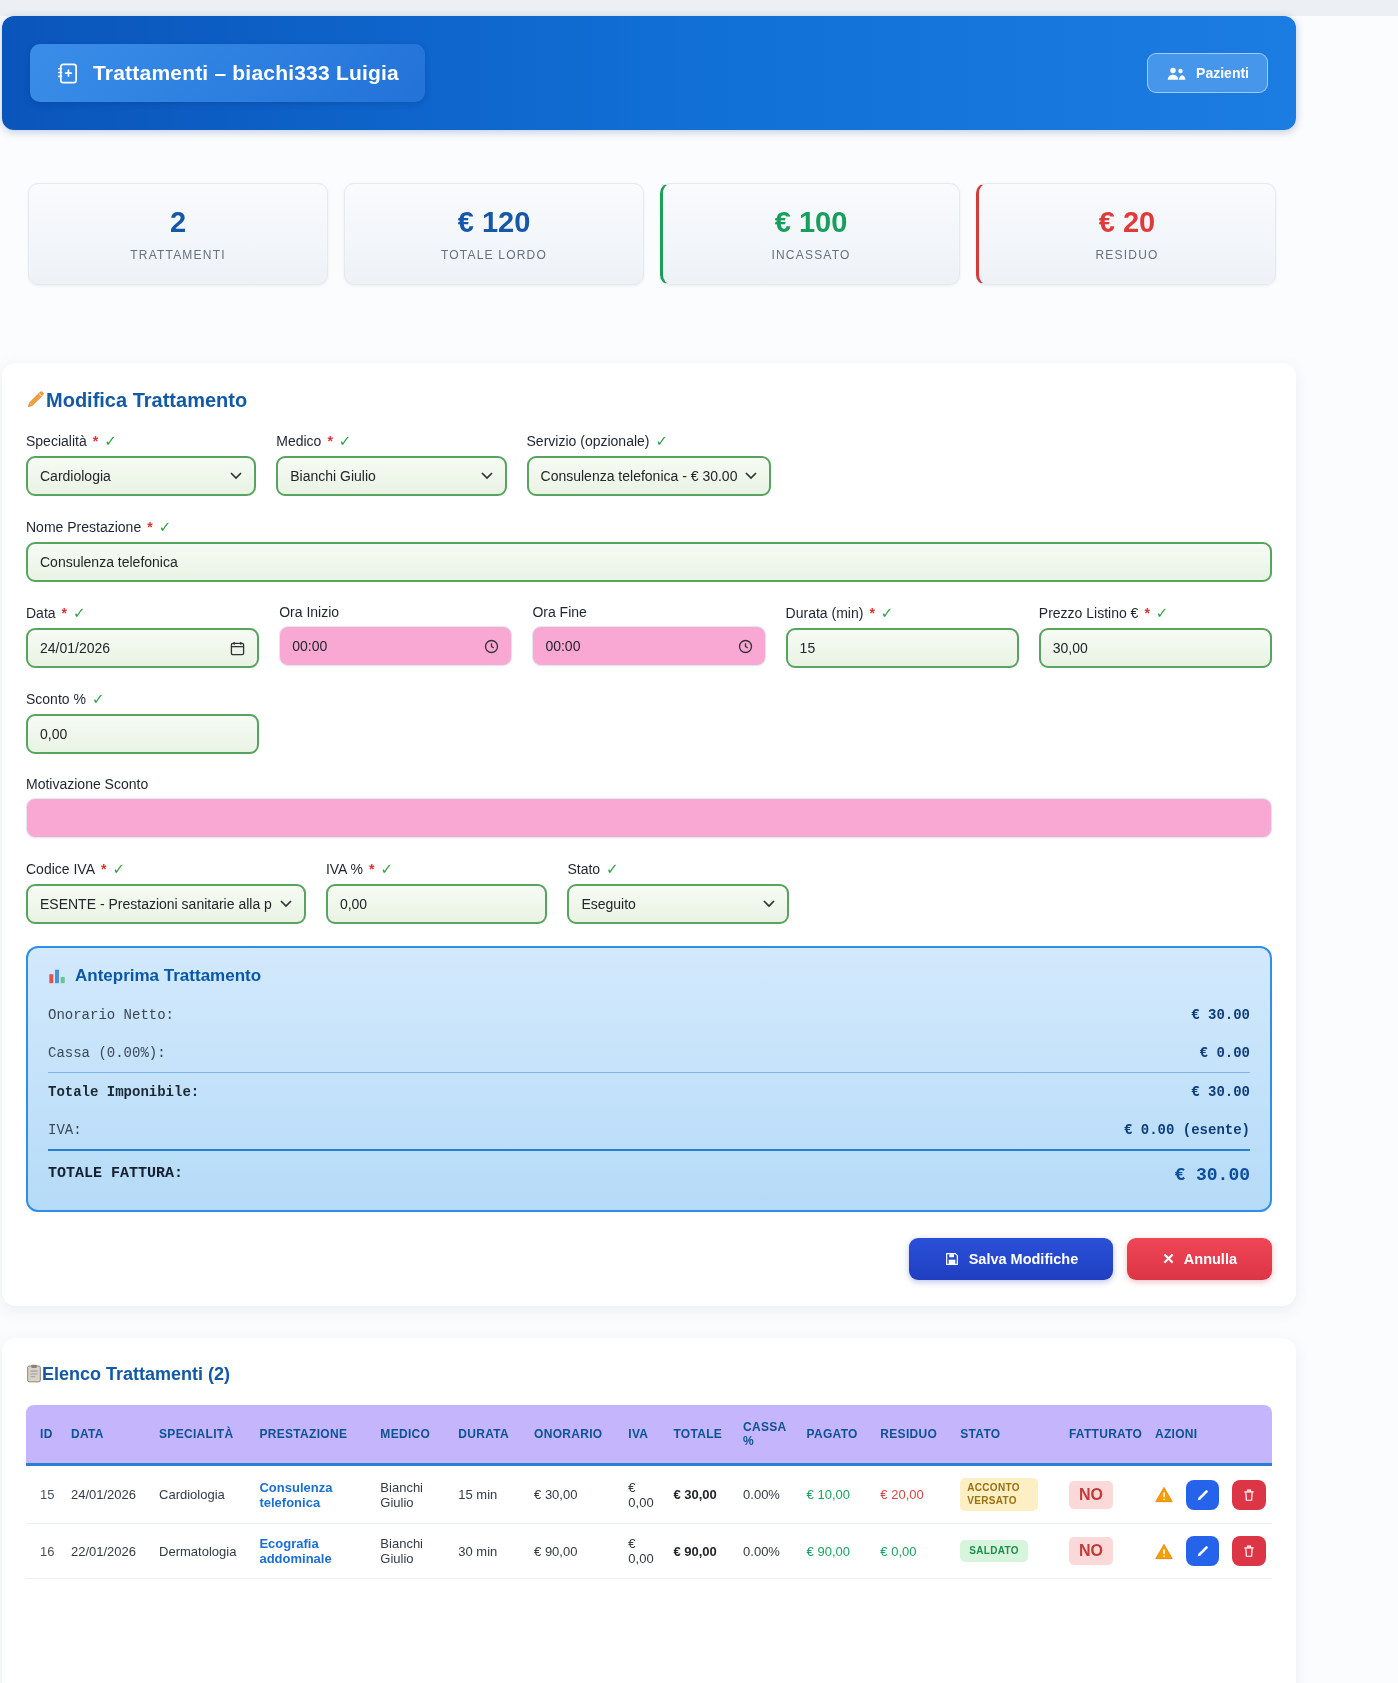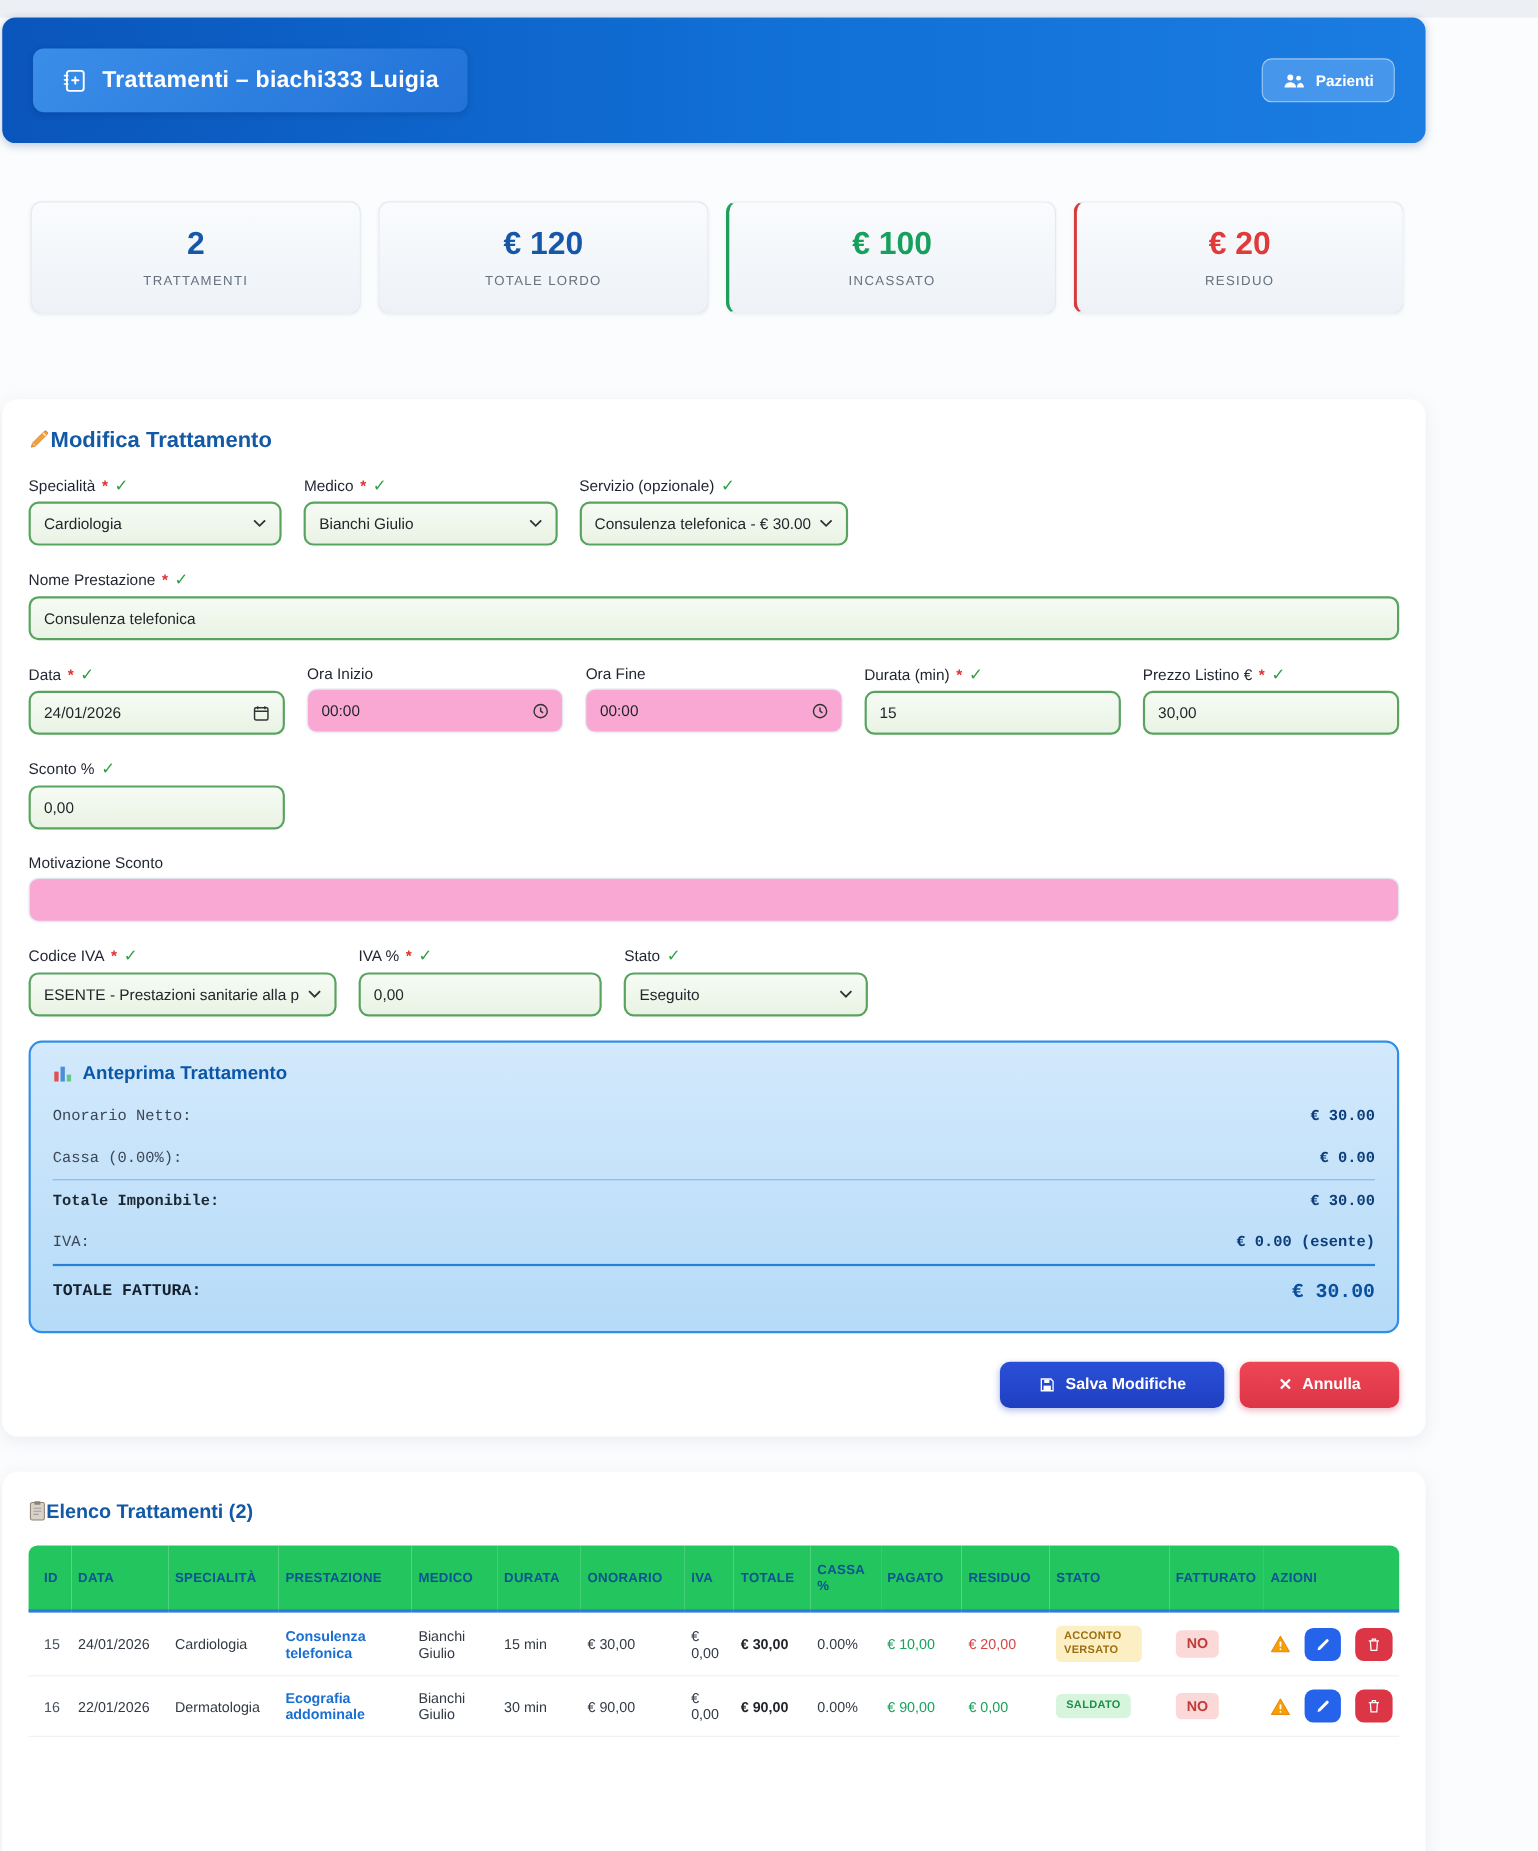--- a/index.html
+++ b/index.html
@@ -60,33 +60,33 @@
 
   .form-actions { display:flex; justify-content:flex-end; gap:14px; margin-top:26px; }
   .btn { display:flex; align-items:center; gap:9px; border:none; color:#fff; font-size:14.5px; font-weight:700;
          padding:12px 35px; border-radius:9px; cursor:pointer; }
   .btn-save { background:linear-gradient(180deg,#2a50d8,#1f3fc0); box-shadow:0 2px 6px rgba(30,60,190,.3); }
   .btn-cancel { background:linear-gradient(180deg,#ef4656,#dc3545); box-shadow:0 2px 6px rgba(200,40,60,.3); }
   .xmark { font-size:15px; font-weight:700; }
 
   
   table { width:100%; border-collapse:collapse; table-layout:fixed; }
-  thead th { background:#22c55e; color:#0b5394; font-size:12px; font-weight:700; text-align:left;
+  thead th { background:#c4b5fd; color:#0b5394; font-size:12px; font-weight:700; text-align:left;
              padding:15px 6px; letter-spacing:.3px; border-bottom:3px solid #2a7fd4; }
   thead th:first-child { border-radius:8px 0 0 0; padding-left:14px; }
   thead th:last-child { border-radius:0 8px 0 0; }
   tbody td { font-size:13px; color:#333a44; padding:12px 6px; border-bottom:1px solid #edf1f5; vertical-align:middle; }
   tbody td:first-child { padding-left:14px; color:#4a5260; }
   td.link a { color:#1a6fd4; font-weight:600; text-decoration:none; }
   td.bold { font-weight:700; color:#22252a; }
   td.green { color:#18a35c; } td.red { color:#d64545; }
   .badge { display:inline-block; border-radius:5px; font-weight:700; line-height:1.25; }
   .badge-warn { background:#fcefc3; color:#9c6f10; font-size:10px; padding:4px 7px; max-width:78px; letter-spacing:.3px; }
   .badge-success { background:#d7f5dd; color:#1e8e4b; font-size:10px; padding:5px 9px; letter-spacing:.3px; }
-  .badge-no { background:#fbd9d9; color:#c23b3b; font-size:13px; padding:4px 10px; }
+  .badge-no { background:#fbd9d9; color:#c23b3b; font-size:16px; padding:4px 10px; }
   .actions-cell { display:flex; align-items:center; gap:13px; }
   .icon-btn { width:37px; height:30px; border:none; border-radius:8px; display:inline-flex; align-items:center;
               justify-content:center; cursor:pointer; }
   .icon-btn.edit { background:#2563eb; } .icon-btn.del { background:#dc3545; }
 </style>
 </head>
 <body>
 
 <div class="topstrip"></div>
 

